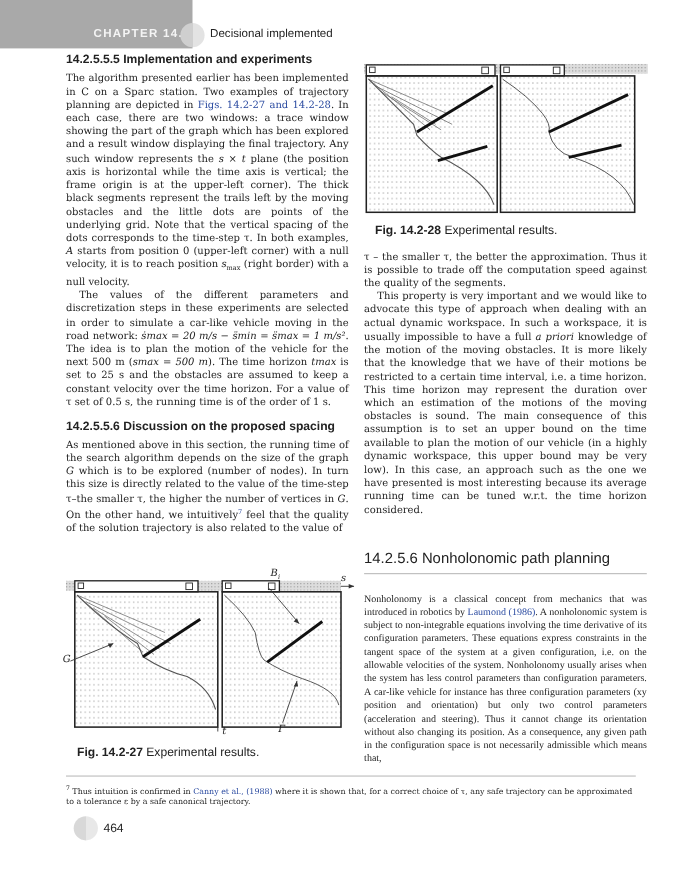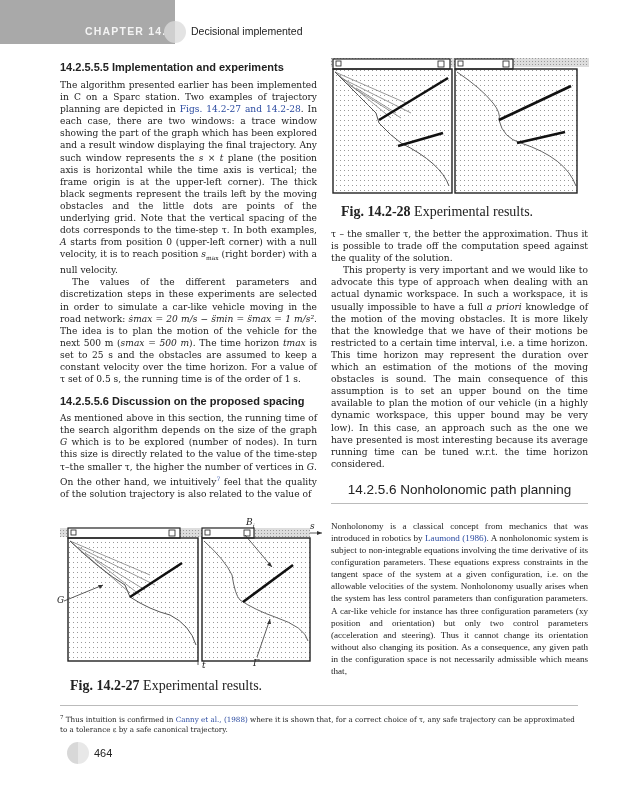--- a/index.html
+++ b/index.html
@@ -15,37 +15,37 @@
 
   h3.sub { font-family: "Liberation Sans", sans-serif; font-size: 11px; font-weight: bold; margin: 0; color: #222; }
   p.body { font-size: 9.1px; line-height: 12.1px; text-align: justify; margin: 0; }
   p.indent { text-indent: 12px; }
   .link { color: #2a4aa0; }
   .ital { font-style: italic; }
 
   h2.sec { font-family: "Liberation Sans", sans-serif; font-size: 13.5px; font-weight: normal; margin: 0; padding-bottom: 6px; border-bottom: 1px solid #bbb; color: #222; }
 
   .figure { position: absolute; }
-  .caption { position: absolute; font-family: Liberation Serif, serif; font-size: 14px; color: #222; padding-left: 10px; }
+  .caption { position: absolute; font-family: Liberation Sans, sans-serif; font-size: 11px; color: #222; padding-left: 10px; }
   .caption b { font-weight: bold; }
 
   .footnote-rule { position: absolute; left: 60px; top: 705px; width: 518px; border-top: 1px solid #bbb; }
   .footnote { position: absolute; left: 60px; top: 712px; width: 520px; font-size: 7.2px; line-height: 10px; }
   .page-circle { position: absolute; left: 67px; top: 742px; width: 22px; height: 22px; border-radius: 50%; background: linear-gradient(90deg, #d8d8d8 50%, #e8e8e8 50%); }
   .page-num { position: absolute; left: 94px; top: 747px; font-family: "Liberation Sans", sans-serif; font-size: 11px; color: #222; }
 </style>
 </head>
 <body>
 
 <div class="hdr-bar"></div>
 <div class="hdr-chapter">CHAPTER 14.2</div>
 <div class="hdr-circle"></div>
 <div class="hdr-title">Decisional implemented</div>
 
-<div class="col col-left" style="top:61px;">
+<div class="col col-left" style="top:48px;">
   <h3 class="sub">14.2.5.5.5 Implementation and experiments</h3>
   <p class="body" style="margin-top:6px;">
     <span>The algorithm presented earlier has been implemented in C on a Sparc station. Two examples of trajectory planning are depicted in </span><span class="link">Figs. 14.2-27 and 14.2-28</span><span>. In each case, there are two windows: a trace window showing the part of the graph which has been explored and a result window displaying the final trajectory. Any such window represents the </span><span class="ital">s × t</span><span> plane (the position axis is horizontal while the time axis is vertical; the frame origin is at the upper-left corner). The thick black segments represent the trails left by the moving obstacles and the little dots are points of the underlying grid. Note that the vertical spacing of the dots corresponds to the time-step τ. In both examples, </span><span class="ital">A</span><span> starts from position 0 (upper-left corner) with a null velocity, it is to reach position </span><span class="ital">s</span><sub style="font-size:6px;">max</sub><span> (right border) with a null velocity.</span>
   </p>
   <p class="body indent">
     <span>The values of the different parameters and discretization steps in these experiments are selected in order to simulate a car-like vehicle moving in the road network: </span><span class="ital">ṡmax = 20 m/s − s̈min = s̈max = 1 m/s²</span><span>. The idea is to plan the motion of the vehicle for the next 500 m (</span><span class="ital">smax = 500 m</span><span>). The time horizon </span><span class="ital">tmax</span><span> is set to 25 s and the obstacles are assumed to keep a constant velocity over the time horizon. For a value of τ set of 0.5 s, the running time is of the order of 1 s.</span>
   </p>
   <h3 class="sub" style="margin-top:10px;">14.2.5.5.6 Discussion on the proposed spacing</h3>
   <p class="body" style="margin-top:5px;">
     <span>As mentioned above in this section, the running time of the search algorithm depends on the size of the graph </span><span class="ital">G</span><span> which is to be explored (number of nodes). In turn this size is directly related to the value of the time-step τ–the smaller τ, the higher the number of vertices in </span><span class="ital">G</span><span>. On the other hand, we intuitively</span><sup class="link" style="font-size:6px;">7</sup><span> feel that the quality of the solution trajectory is also related to the value of</span>
@@ -85,25 +85,25 @@
       <line x1="168" y1="62" x2="240" y2="28" stroke="#111" stroke-width="2.6"></line>
       <line x1="186" y1="85" x2="234" y2="74" stroke="#111" stroke-width="2.6"></line>
     </g>
   </svg>
 </div>
 <div class="caption" style="left:331px; top:204px;">
   <b>Fig. 14.2-28</b><span> Experimental results.</span>
 </div>
 
 <div class="col col-right" style="top:228px;">
-  <p class="body">τ – the smaller τ, the better the approximation. Thus it is possible to trade off the computation speed against the quality of the solution.</p>
+  <p class="body">τ – the smaller τ, the better the approximation. Thus it is possible to trade off the computation speed against the quality of the segments.</p>
   <p class="body indent">
     <span>This property is very important and we would like to advocate this type of approach when dealing with an actual dynamic workspace. In such a workspace, it is usually impossible to have a full </span><span class="ital">a priori</span><span> knowledge of the motion of the moving obstacles. It is more likely that the knowledge that we have of their motions be restricted to a certain time interval, i.e. a time horizon. This time horizon may represent the duration over which an estimation of the motions of the moving obstacles is sound. The main consequence of this assumption is to set an upper bound on the time available to plan the motion of our vehicle (in a highly dynamic workspace, this upper bound may be very low). In this case, an approach such as the one we have presented is most interesting because its average running time can be tuned w.r.t. the time horizon considered.</span>
   </p>
-  <h2 class="sec" style="margin-top:12px;text-align:center;">14.2.5.6 Nonholonomic path planning</h2>
+  <h2 class="sec" style="margin-top:30px;">14.2.5.6 Nonholonomic path planning</h2>
   <p class="body" style="margin-top:16px;font-family:Liberation Serif, serif;">
     <span>Nonholonomy is a classical concept from mechanics that was introduced in robotics by </span><span class="link">Laumond (1986)</span><span>. A nonholonomic system is subject to non-integrable equations involving the time derivative of its configuration parameters. These equations express constraints in the tangent space of the system at a given configuration, i.e. on the allowable velocities of the system. Nonholonomy usually arises when the system has less control parameters than configuration parameters. A car-like vehicle for instance has three configuration parameters (xy position and orientation) but only two control parameters (acceleration and steering). Thus it cannot change its orientation without also changing its position. As a consequence, any given path in the configuration space is not necessarily admissible which means that,</span>
   </p>
 </div>
 
 <div class="figure" style="left:60px; top:515px; width:262px; height:150px;">
   <svg width="262" height="150" viewBox="0 0 262 150">
     <defs>
       <pattern id="dots27" width="4" height="5" patternUnits="userSpaceOnUse">
         <rect x="1" y="2" width="1" height="1" fill="#999"></rect>

